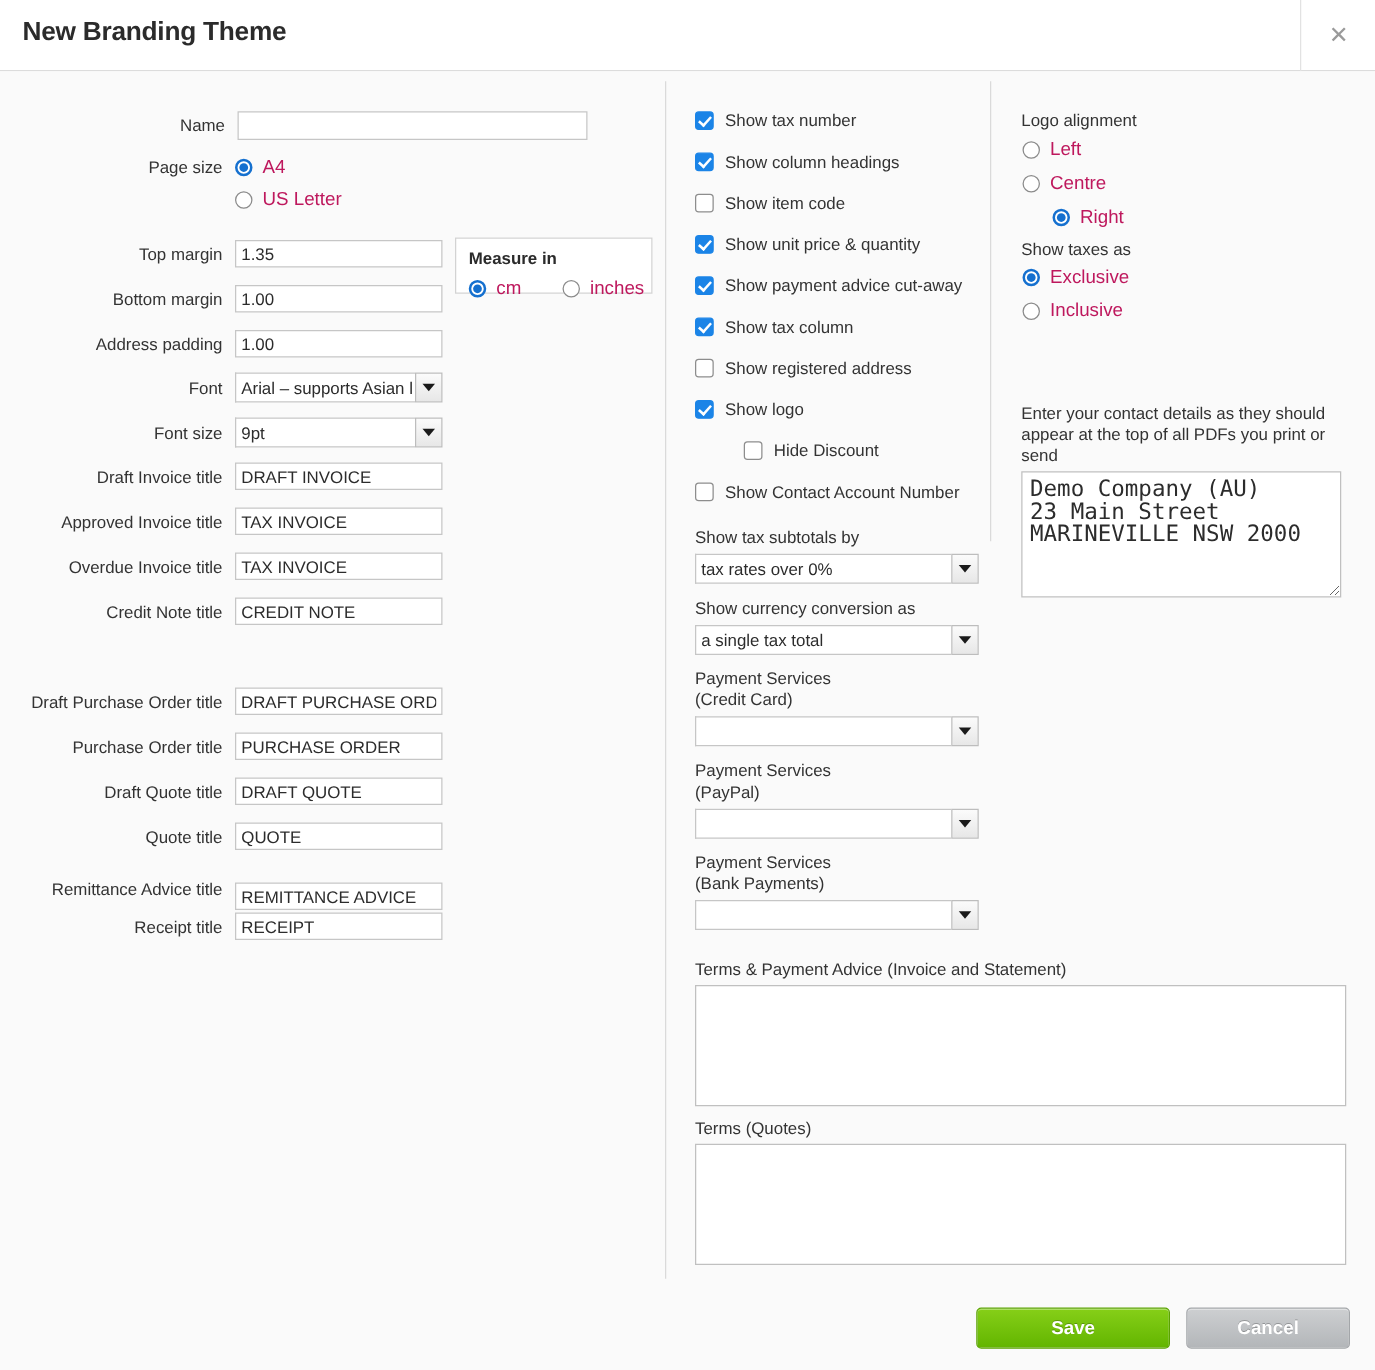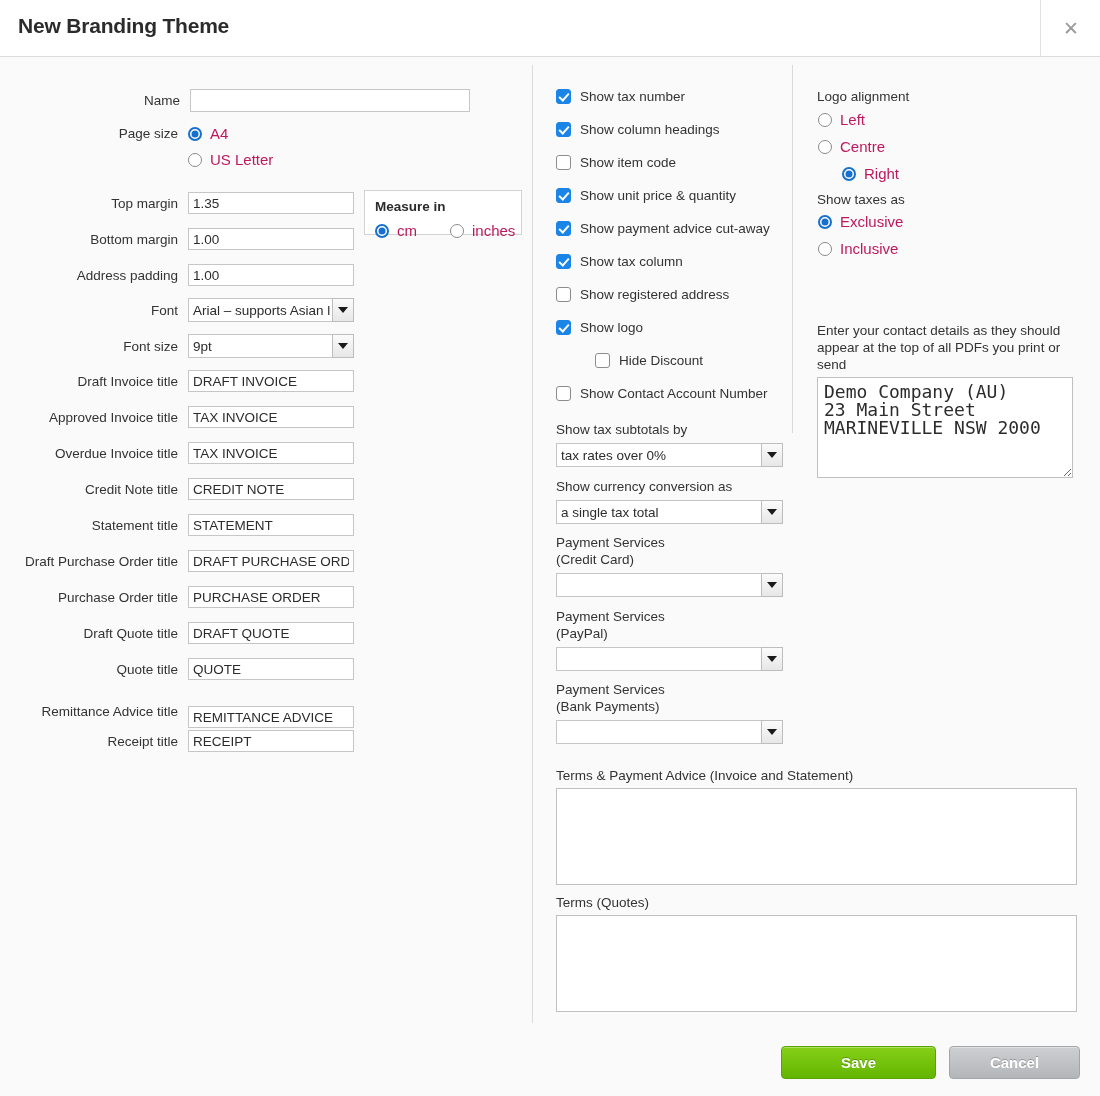--- a/index.html
+++ b/index.html
@@ -285,24 +285,20 @@
       <input class="tinput" style="width: 166px; margin-left: 10px;" value="TAX INVOICE">
     </div>
     <div class="row" style="left:0px; top:385px; width:360px;">
       <div class="flabel" style="width:178px;">Overdue Invoice title</div>
       <input class="tinput" style="width: 166px; margin-left: 10px;" value="TAX INVOICE">
     </div>
     <div class="row" style="left:0px; top:421px; width:360px;">
       <div class="flabel" style="width:178px;">Credit Note title</div>
       <input class="tinput" style="width: 166px; margin-left: 10px;" value="CREDIT NOTE">
     </div>
-    <div class="row" style="left:0px; top:457px; width:360px;">
-      <div class="flabel" style="width:178px;">Statement title</div>
-      <input class="tinput" style="width: 166px; margin-left: 10px;" value="STATEMENT">
-    </div>
     <div class="row" style="left:0px; top:493px; width:360px;">
       <div class="flabel" style="width:178px;">Draft Purchase Order title</div>
       <input class="tinput" style="width: 166px; margin-left: 10px;" value="DRAFT PURCHASE ORDER">
     </div>
     <div class="row" style="left:0px; top:529px; width:360px;">
       <div class="flabel" style="width:178px;">Purchase Order title</div>
       <input class="tinput" style="width: 166px; margin-left: 10px;" value="PURCHASE ORDER">
     </div>
     <div class="row" style="left:0px; top:565px; width:360px;">
       <div class="flabel" style="width:178px;">Draft Quote title</div>

